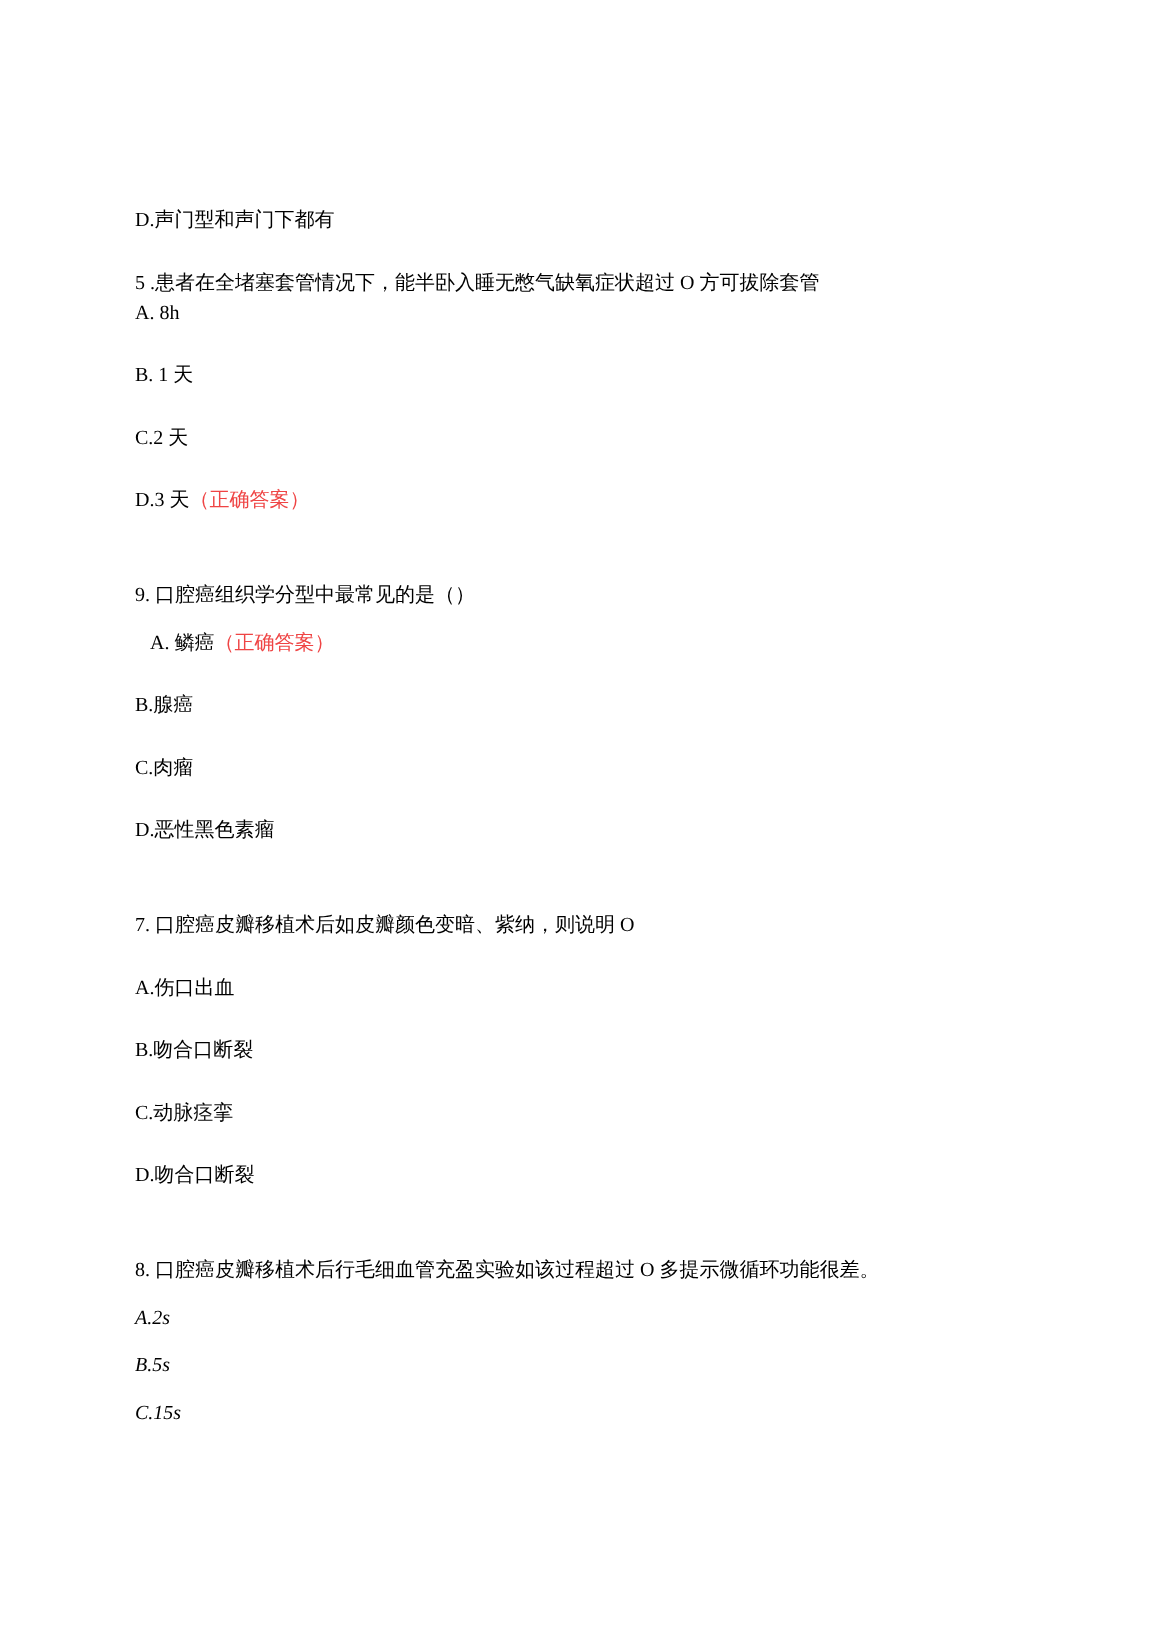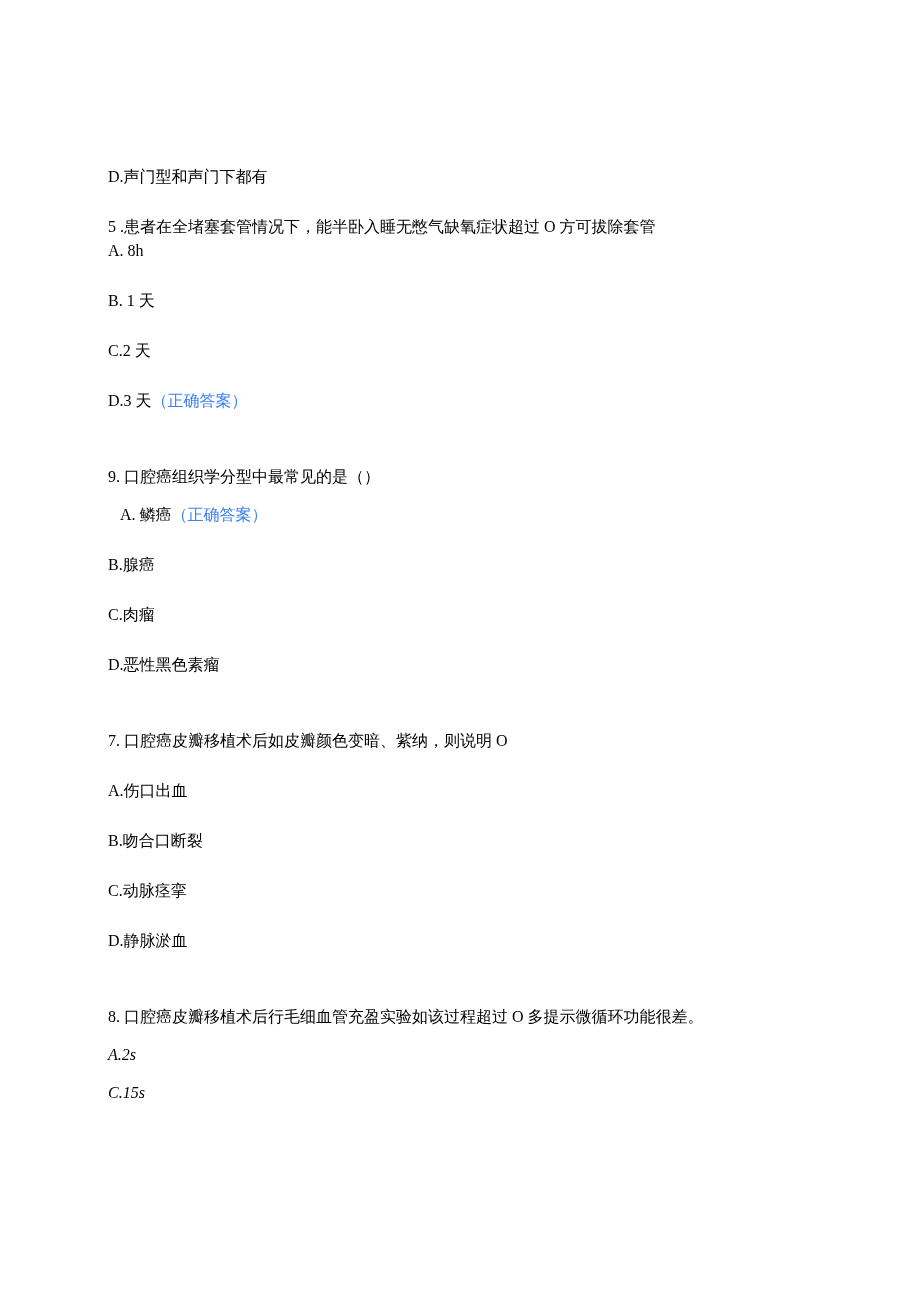--- a/index.html
+++ b/index.html
@@ -18,21 +18,21 @@
       line-height: 1.5;
     }
     .option {
       margin-bottom: 26px;
     }
     .question-with-top-gap {
       margin-top: 52px;
       margin-bottom: 26px;
     }
     .correct-answer {
-      color: #3b82f6;
+      color: #ef4444;
     }
     .q6-opt-a {
       margin-top: 14px;
       margin-bottom: 26px;
       margin-left: 12px;
     }
     .last-opts .option {
       margin-bottom: 14px;
       font-style: italic;
     }
@@ -99,29 +99,32 @@
 
 <div class="option">
   <span>B.吻合口断裂</span>
 </div>
 
 <div class="option">
   <span>C.动脉痉挛</span>
 </div>
 
 <div class="option">
-  <span>D.静脉淤血</span>
+  <span>D.吻合口断裂</span>
 </div>
 
 <div class="question-with-top-gap q8-q">
   <span>8.   口腔癌皮瓣移植术后行毛细血管充盈实验如该过程超过 O 多提示微循环功能很差。</span>
 </div>
 
 <div class="last-opts">
   <div class="option">
     <span>A.2s</span>
   </div>
 
+  <div class="option">
+    <span>B.5s</span>
+  </div>
 
   <div class="option">
     <span>C.15s</span>
   </div>
 </div>
 
 </body></html>

